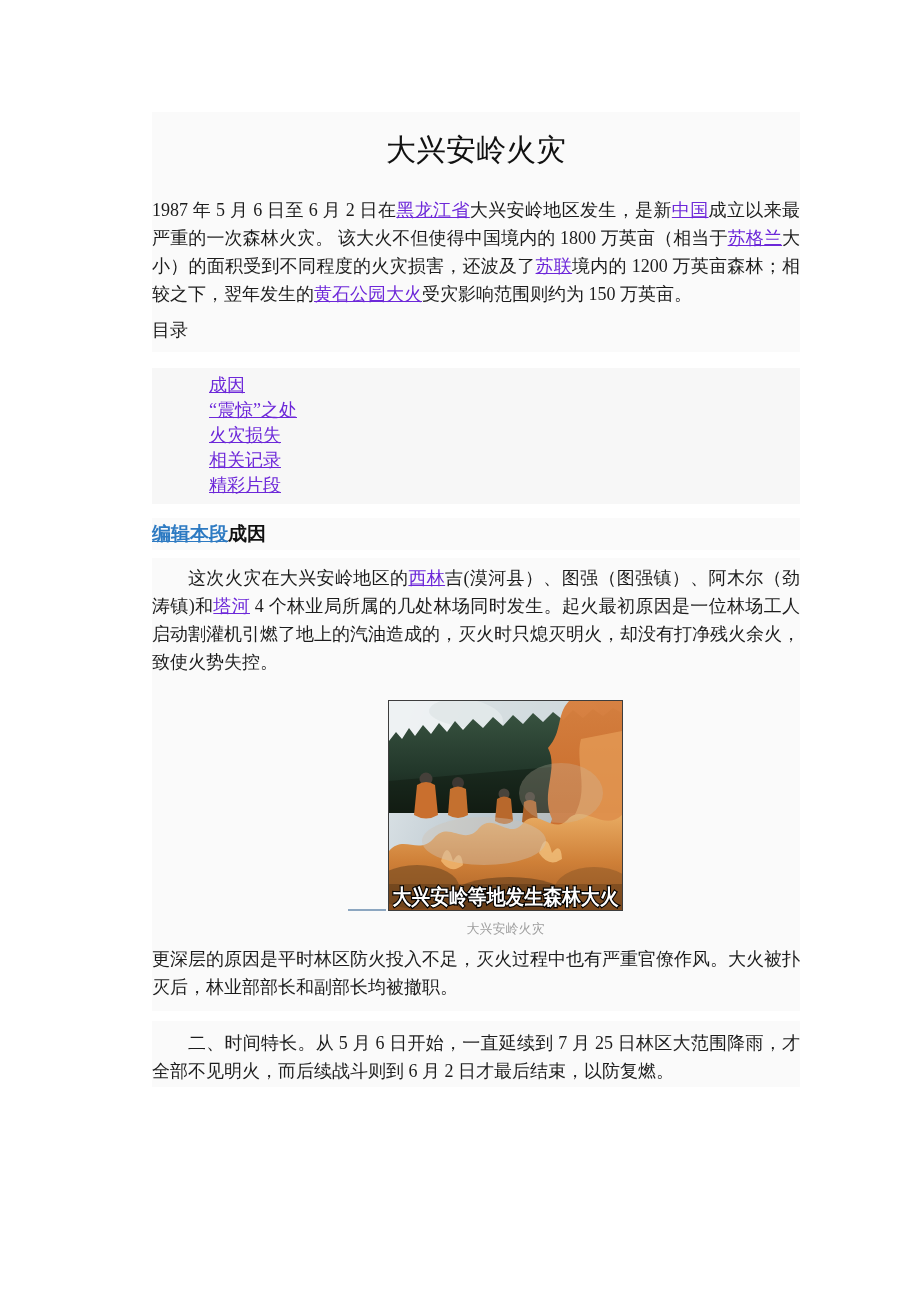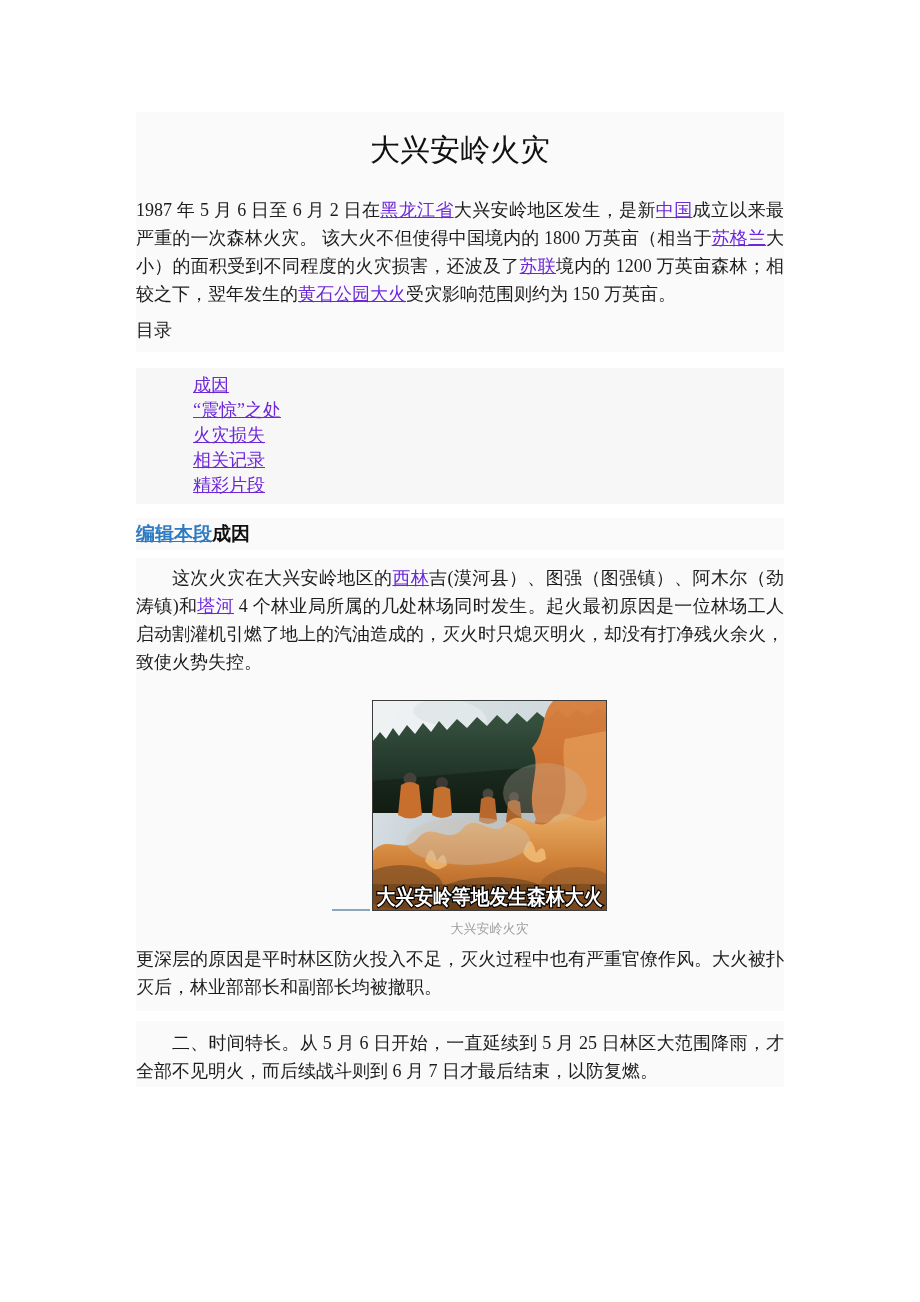--- a/index.html
+++ b/index.html
@@ -4,21 +4,21 @@
 <style>
   html,body { margin:0; padding:0; }
   body {
     width:920px; height:1302px;
     background:#ffffff;
     position:relative;
     font-family:"Liberation Serif","DejaVu Serif",serif;
     color:#1c1c1c;
     overflow:hidden;
   }
-  .content { position:absolute; left:136px; top:112px; width:648px; }
+  .content { position:absolute; left:152px; top:112px; width:648px; }
   .block { background:#fafafa; }
 
   
   #top-block { padding:14px 0 0 0; }
   .doc-title {
     margin:0 0 22px 0;
     font-size:30px; font-weight:400;
     text-align:center; line-height:48px;
     color:#111;
   }
@@ -154,16 +154,16 @@
         <span class="img-underline"></span>
       </div>
       <figcaption class="photo-caption">大兴安岭火灾</figcaption>
     </figure>
 
     <p class="para after-figure">更深层的原因是平时林区防火投入不足，灭火过程中也有严重官僚作风。大火被扑灭后，林业部部长和副部长均被撤职。</p>
   </section>
 
 
   <section class="block" id="body2-block">
-    <p class="para indent">二、时间特长。从 5 月 6 日开始，一直延续到 5 月 25 日林区大范围降雨，才全部不见明火，而后续战斗则到 6 月 7 日才最后结束，以防复燃。</p>
+    <p class="para indent">二、时间特长。从 5 月 6 日开始，一直延续到 7 月 25 日林区大范围降雨，才全部不见明火，而后续战斗则到 6 月 2 日才最后结束，以防复燃。</p>
   </section>
 
 </div>
 
 </body></html>

